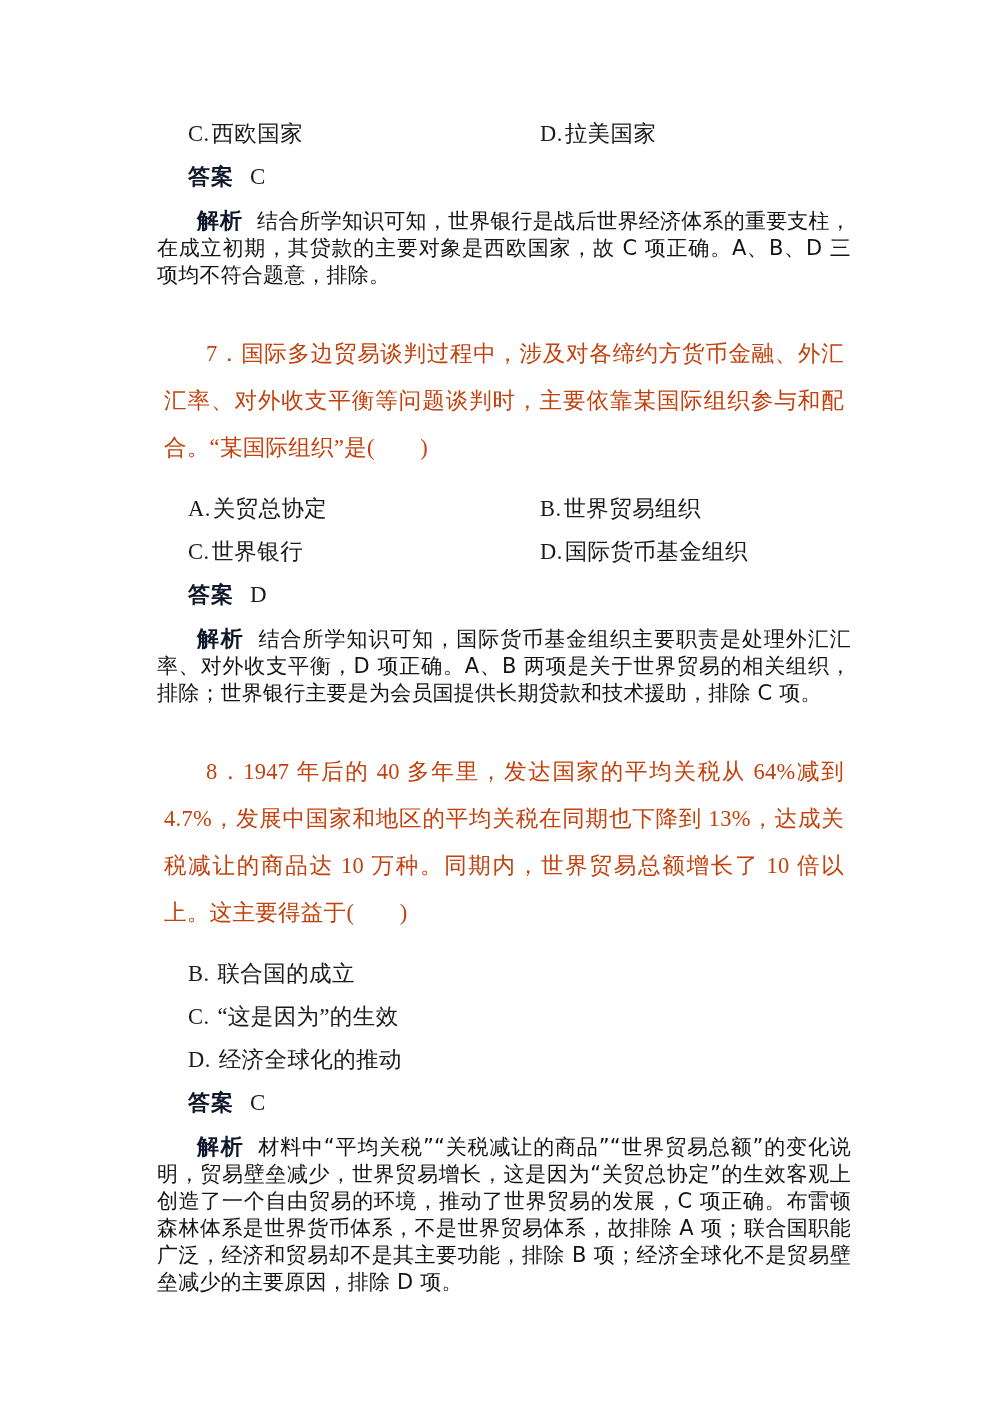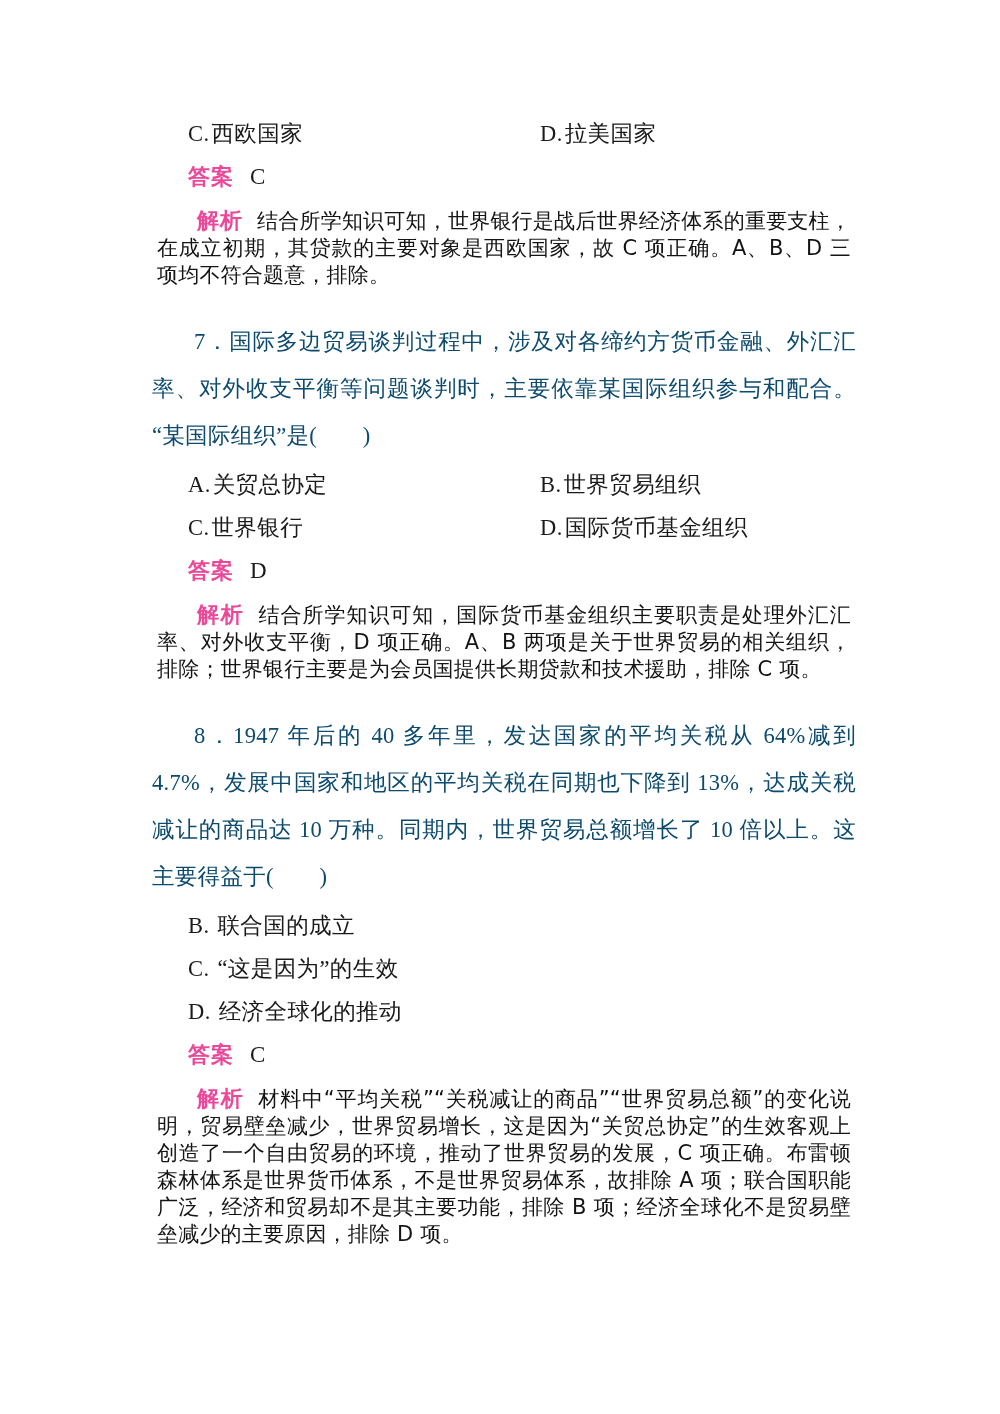--- a/index.html
+++ b/index.html
@@ -64,21 +64,21 @@
   }
 
   
   .tagline {
     font-size: 22.5px;
     line-height: 43px;
     padding-left: 40px;
     letter-spacing: 0.3px;
   }
   .tag {
-    color: #ec4899;
+    color: #0f172a;
     font-family: "DejaVu Sans", "Liberation Sans", sans-serif;
     font-weight: 700;
     font-size: 22px;
     letter-spacing: 1px;
   }
   .answer-value {
     font-family: "Liberation Serif", "DejaVu Serif", serif;
     color: #1a1a1a;
     margin-left: 16px;
     font-size: 23px;
@@ -104,22 +104,22 @@
 
   
   .stem {
     font-family: "Liberation Serif", "DejaVu Serif", serif;
     font-size: 22.5px;
     line-height: 47px;
     text-align: justify;
     text-justify: inter-ideograph;
     text-indent: 42px;
     letter-spacing: 0.3px;
-    color: #0c4a6e;
-    margin: 4px;
+    color: #c2410c;
+    margin: 16px;
   }
   .gap-md { height: 16px; }
 </style>
 </head>
 <body>
 
 <div class="page">
   <div class="content">
 
     <div class="opt-row">

